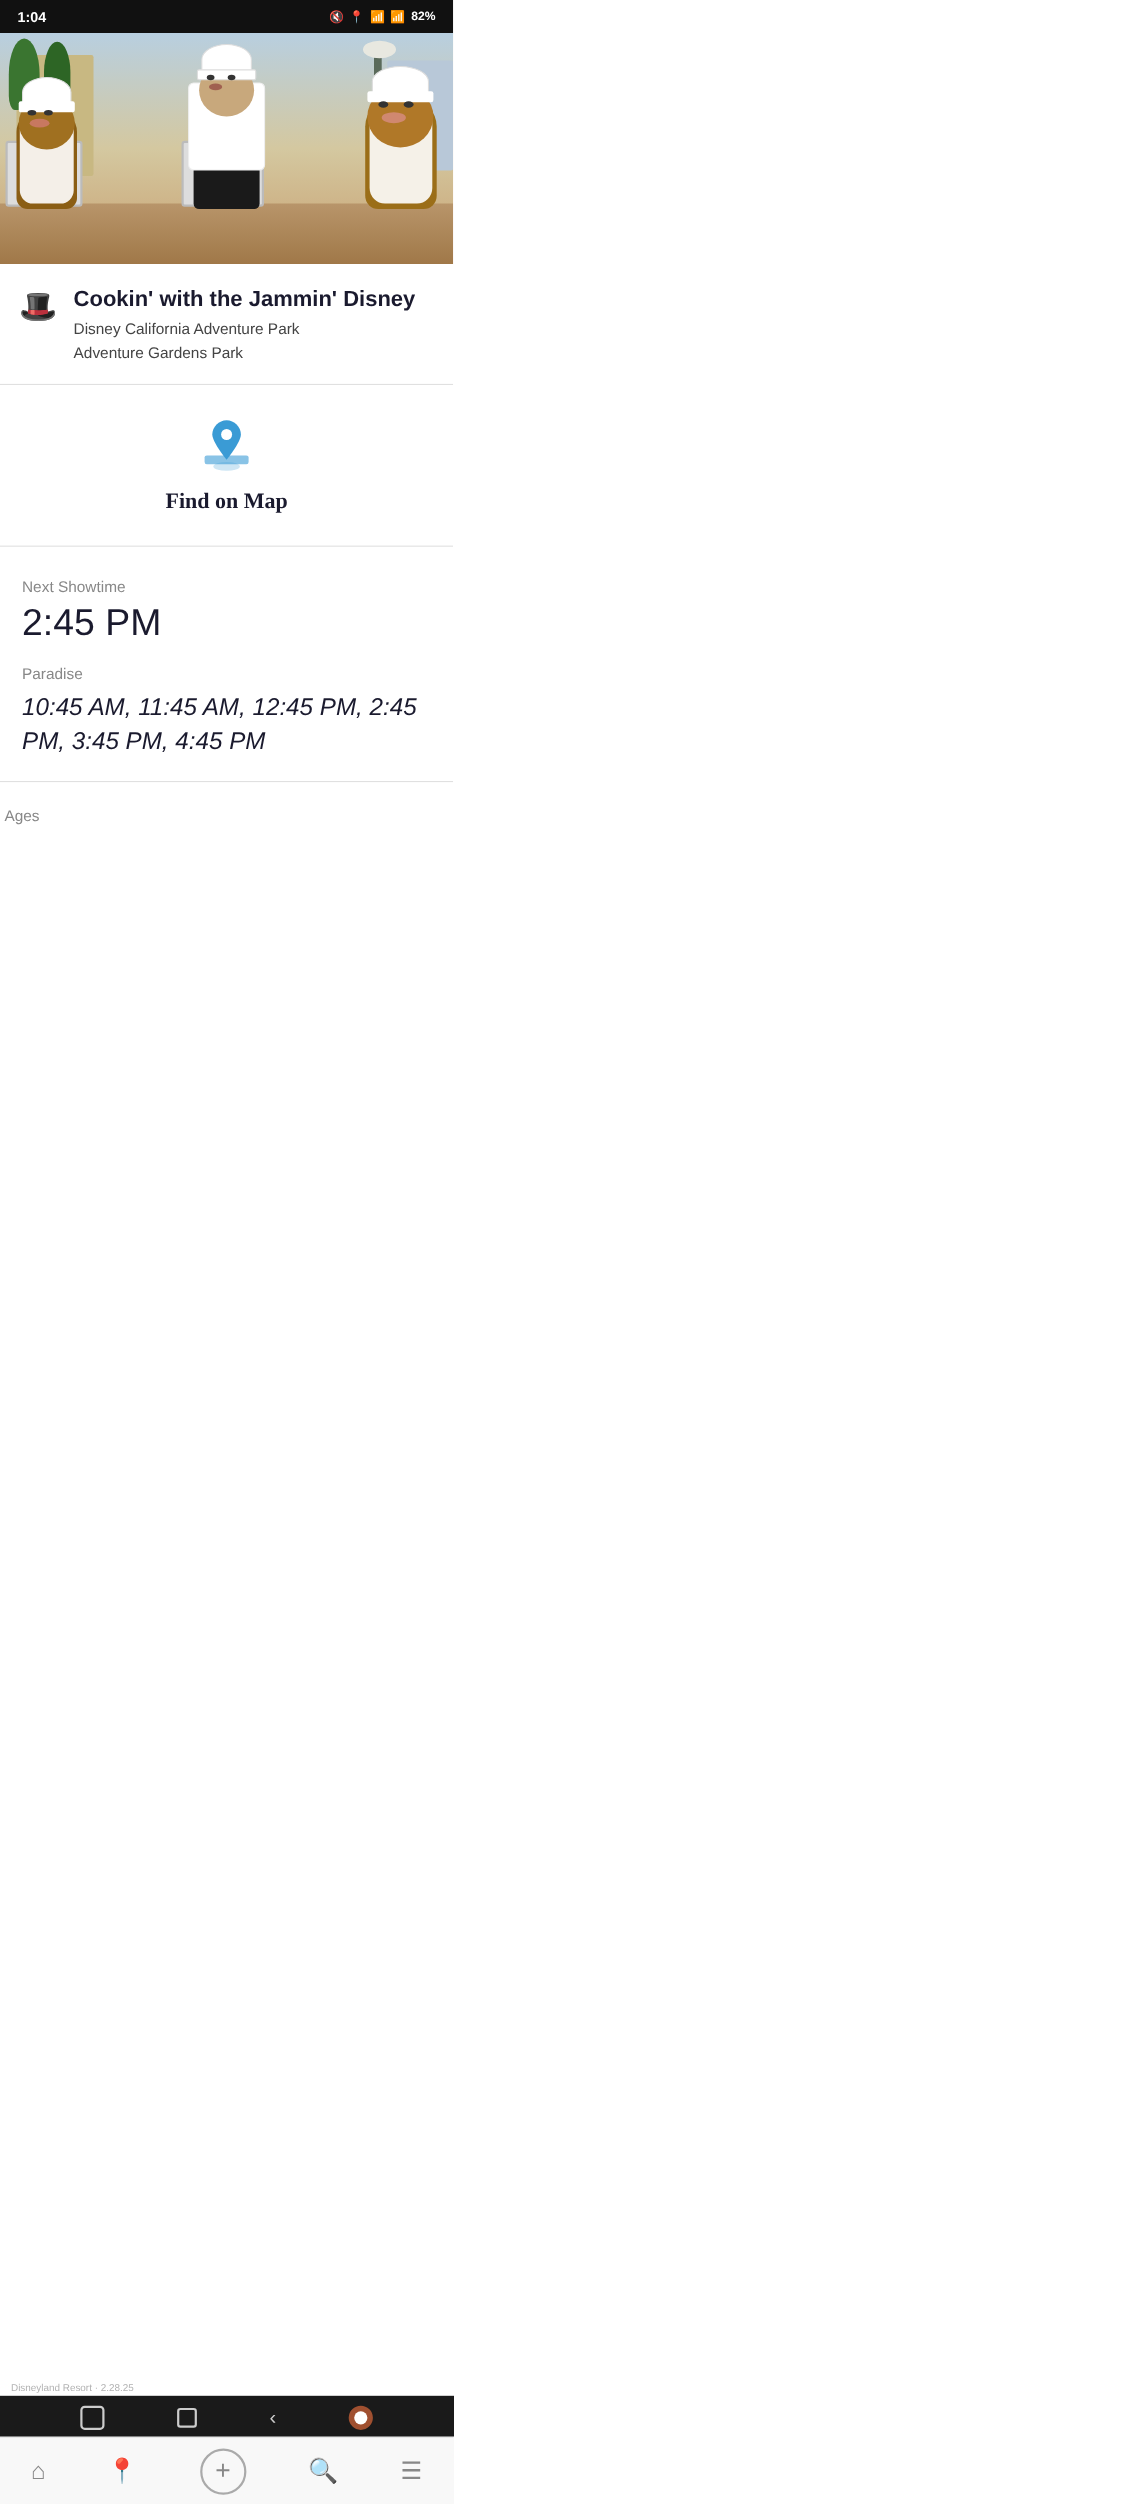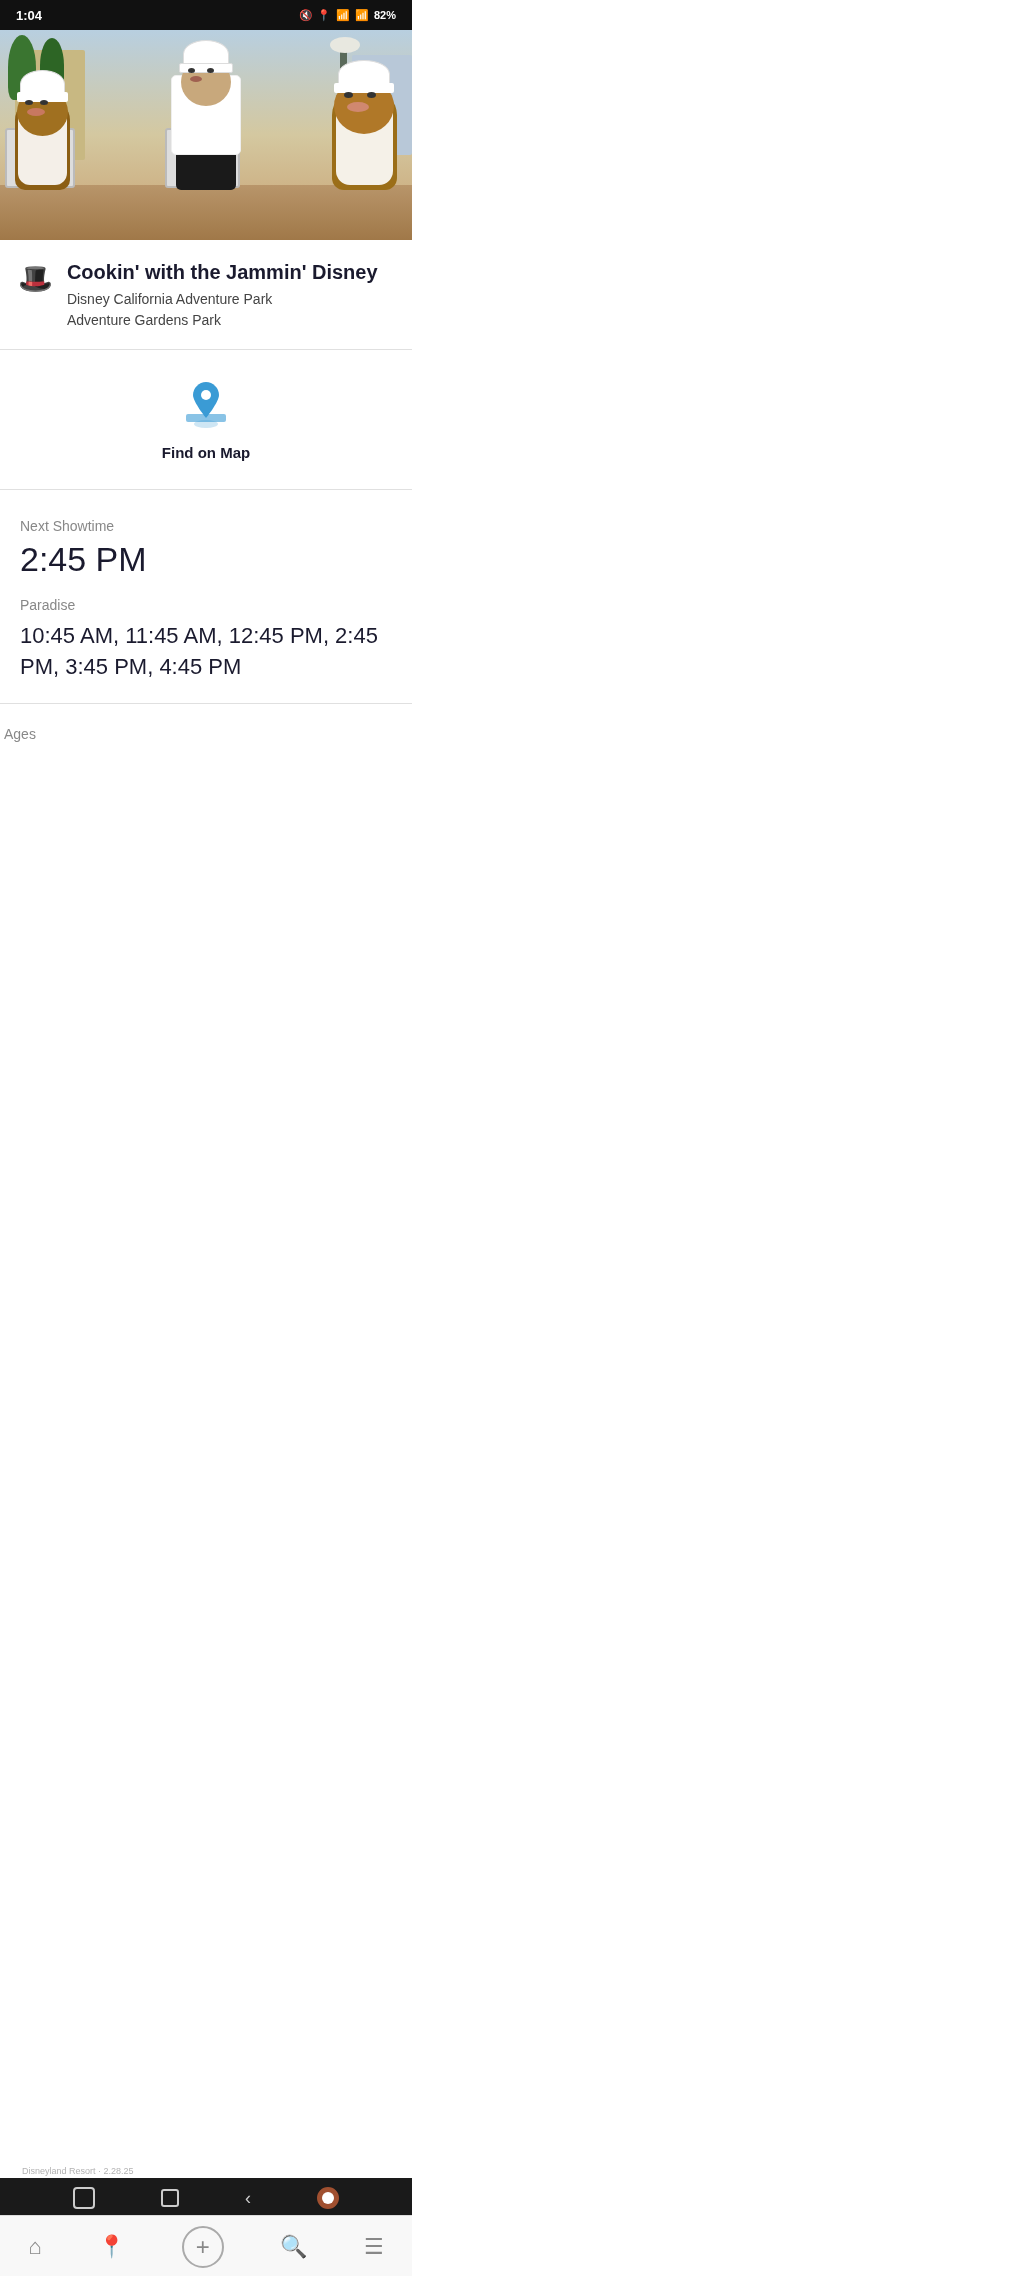--- a/index.html
+++ b/index.html
@@ -88,23 +88,24 @@
       cursor: pointer;
     }
     .map-pin-icon {
       margin-bottom: 10px;
     }
     .map-pin-svg {
       width: 52px;
       height: 52px;
     }
     .find-on-map-label {
-      font-size: 15px;
+      font-size: 20px;
       font-weight: 600;
       color: #1a1a2e;
+      font-family: Liberation Serif, serif;
     }
 
     
     .showtime-section {
       padding: 28px 20px 20px;
       text-align: left;
     }
     .section-label {
       font-size: 14px;
       color: #888;
@@ -120,20 +121,21 @@
     .showtimes-label {
       font-size: 14px;
       color: #888;
       margin-bottom: 8px;
     }
     .showtimes-list {
       font-size: 22px;
       font-weight: 300;
       color: #1a1a2e;
       line-height: 1.4;
+      font-style: italic;
     }
 
     
     .ages-section {
       padding: 22px 4px 10px;
     }
     .ages-label {
       font-size: 14px;
       color: #888;
       margin-bottom: 8px;
@@ -194,21 +196,21 @@
       bottom: 58px;
       left: 0;
       width: 412px;
       z-index: 99;
     }
 
     
     .watermark {
       position: fixed;
       bottom: 100px;
-      left: 22px;
+      left: 10px;
       font-size: 9px;
       color: rgba(100,100,100,0.5);
       z-index: 98;
       margin-top: 32px;
     }
 
     .page-wrapper {
       padding-bottom: 100px;
     }
   </style>

